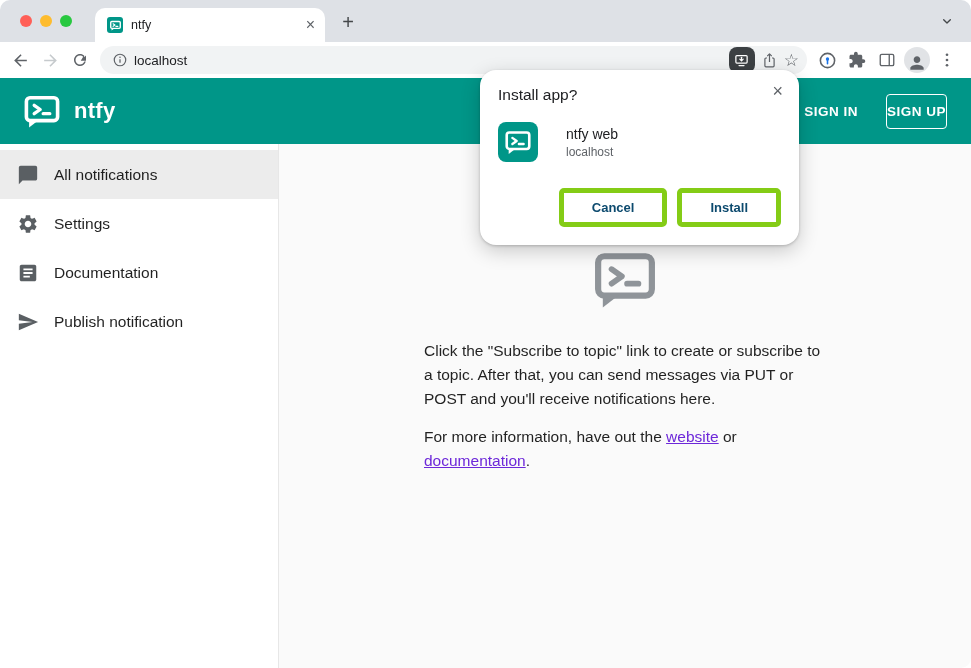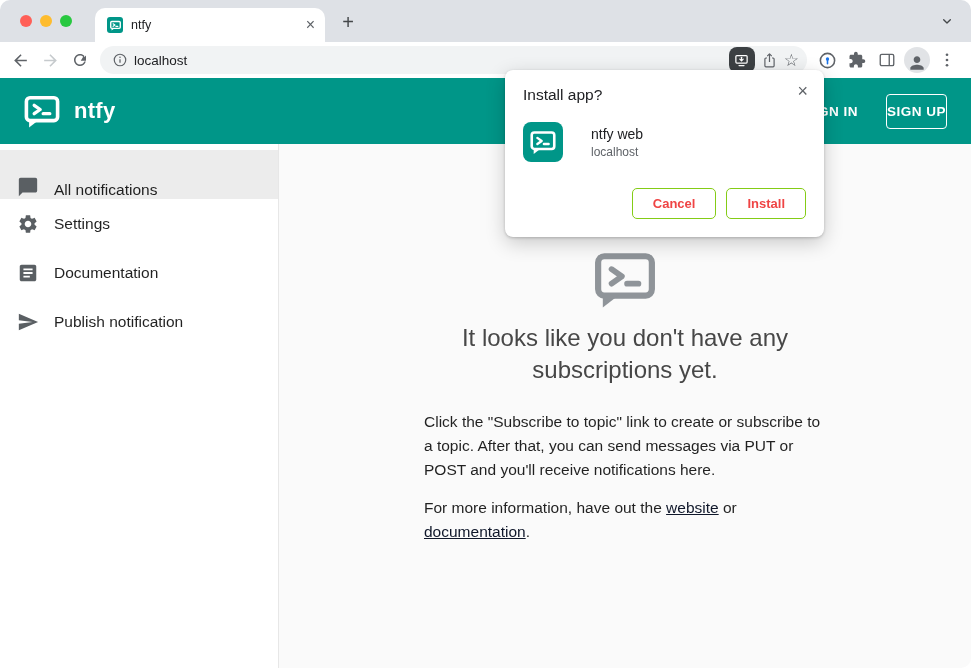--- a/index.html
+++ b/index.html
@@ -32,44 +32,44 @@
   .appbar { height:66px; background:#009688; display:flex; align-items:center; padding:0 24px; color:#fff; }
   .brand { margin-left:14px; font-size:22px; font-weight:700; letter-spacing:.3px; }
   .appbar-spacer { flex:1; }
   .signin { background:none; border:none; color:#fff; font-size:13.5px; font-weight:700; letter-spacing:.5px; margin-right:28px; font-family:inherit; }
   .signup { background:none; border:1px solid #fff; color:#fff; font-size:13.5px; font-weight:700; letter-spacing:.5px; border-radius:4px; padding:9px 0; font-family:inherit; }
 
   
   .app-body { display:flex; height:524px; }
   .sidebar { width:279px; background:#fff; border-right:1px solid #e7e7e7; padding-top:6px; }
   .side-item { height:49px; display:flex; align-items:center; padding:0 16px; cursor:default; }
-  .side-item.selected { background:#ececec;align-items:flex-end; }
+  .side-item.selected { background:#ececec; }
   .side-icon { width:24px; height:24px; color:#5a5f63; flex:none; display:flex; align-items:center; justify-content:center; }
   .side-label { margin-left:14px; font-size:15.5px; color:rgba(0,0,0,.87); }
   .main { flex:1; background:#fafafa; }
 
   
   .empty { width:402px; margin:104px auto 0; text-align:center; }
   .empty-icon { color:#8f9499; display:inline-block; }
   .empty h2 { margin-top:8px; font-size:24px; font-weight:400; color:#474747; line-height:1.32; }
   .empty p { margin-top:25px; text-align:left; font-size:15.5px; line-height:1.55; color:rgba(0,0,0,.87); }
   .empty p.second { margin-top:14px; }
-  .empty a { color:#0f172a; text-decoration:underline; cursor:pointer; }
-
-  
-  .dialog { position:absolute; left:505px; top:70px; width:319px; background:#fff; border-radius:8px;
+  .empty a { color:#6d28d9; text-decoration:underline; cursor:pointer; }
+
+  
+  .dialog { position:absolute; left:480px; top:70px; width:319px; background:#fff; border-radius:16px;
             box-shadow:0 1px 3px rgba(0,0,0,.2), 0 6px 20px rgba(0,0,0,.2); z-index:50; padding:16px 18px 18px 18px; }
   .dialog-title { font-size:15.5px; color:#202124; }
   .dialog-close { position:absolute; right:16px; top:12px; background:none; border:none; font-size:18px; color:#5f6368; line-height:1; }
   .dialog-app { display:flex; align-items:center; margin-top:18px; gap:28px; }
   .dialog-appicon { width:40px; height:40px; background:#009688; border-radius:8px; display:flex; align-items:center; justify-content:center; flex:none; }
   .dialog-appname { font-size:14px; color:#202124; }
   .dialog-origin { font-size:12px; color:#5f6368; margin-top:3px; }
   .dialog-actions { display:flex; justify-content:flex-end; gap:10px; margin-top:26px; }
-  .dlg-btn { background:#fff; border:1px solid #84cc16; border-radius:5px; color:#ef4444; font-size:13px; font-weight:700; padding:7px 20px; font-family:inherit; }
+  .dlg-btn { background:#fff; border:5px solid #84cc16; border-radius:5px; color:#0c4a6e; font-size:13px; font-weight:700; padding:7px 28px; font-family:inherit; }
 
   svg { display:block; }
 </style>
 </head>
 <body>
 
 <div class="window">
 
   <div class="tabstrip">
     <div class="traffic">
@@ -229,21 +229,20 @@
     <main class="main">
       <div class="empty">
         <span class="empty-icon">
           <svg viewBox="0 0 24 24" width="62" height="62">
             <rect x="1.6" y="3.2" width="20.8" height="15.2" rx="2.4" fill="none" stroke="currentColor" stroke-width="2.4"></rect>
             <path d="M3.4 18.4 L3.4 23 L9.4 18.4 Z" fill="currentColor"></path>
             <path d="M6.8 8.2 L10.8 11 L6.8 13.8" fill="none" stroke="currentColor" stroke-width="2.2" stroke-linecap="round" stroke-linejoin="round"></path>
             <line x1="12.8" y1="13.8" x2="17.2" y2="13.8" stroke="currentColor" stroke-width="2.2" stroke-linecap="round"></line>
           </svg>
         </span>
-        <h2>It looks like you don't have any subscriptions yet.</h2>
         <p>Click the "Subscribe to topic" link to create or subscribe to a topic. After that, you can send messages via PUT or POST and you'll receive notifications here.</p>
         <p class="second"><span>For more information, have out the </span><a>website</a><span> or </span><a>documentation</a><span>.</span></p>
       </div>
     </main>
   </div>
 
   <div class="dialog">
     <div class="dialog-title">Install app?</div>
     <button class="dialog-close">×</button>
     <div class="dialog-app">

